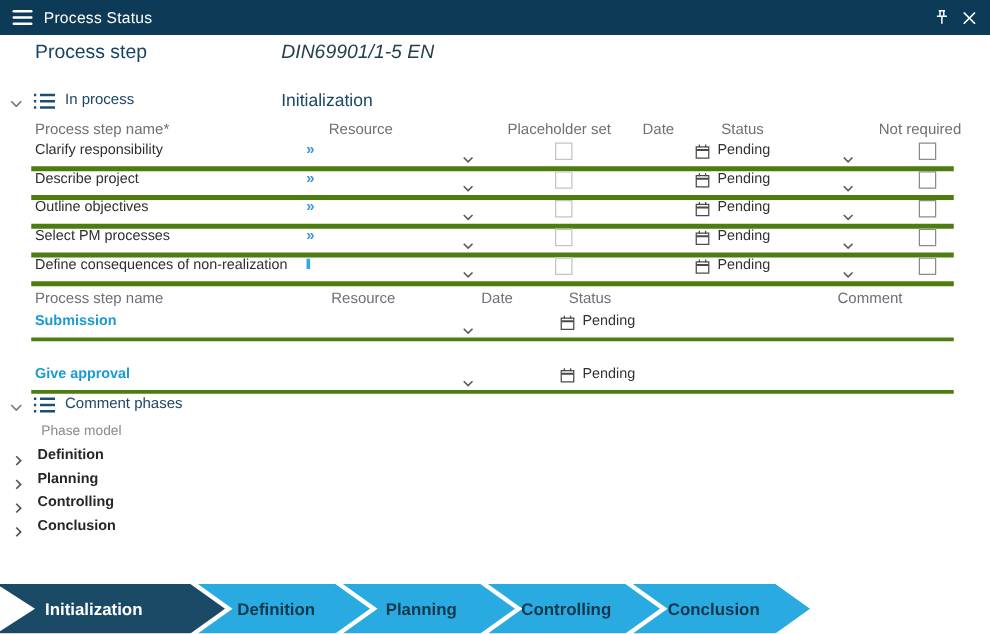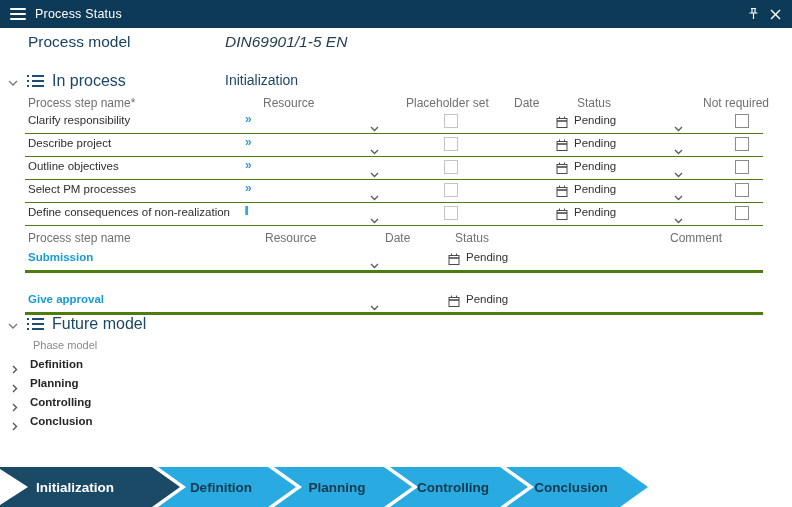--- a/index.html
+++ b/index.html
@@ -17,26 +17,26 @@
   .titlebar .icon-btn{width:22px;height:22px;display:flex;align-items:center;justify-content:center;cursor:pointer;}
   .titlebar .icon-btn:last-child{margin-right:6px;}
 
   
   .pm-label{position:absolute;left:28px;top:33px;font-size:15.5px;color:#184263;}
   .pm-value{position:absolute;left:225px;top:33px;font-size:15.5px;color:#24404f;font-style:italic;}
 
   
   .sec-caret{position:absolute;left:6px;width:14px;height:14px;display:flex;align-items:center;justify-content:center;cursor:pointer;}
   .sec-icon{position:absolute;left:27px;width:18px;height:14px;}
-  .sec-title{position:absolute;left:52px;font-size:16px;color:#1b4766;}
+  .sec-title{position:absolute;left:52px;font-size:12px;color:#1b4766;}
   .sec-phase{position:absolute;left:225px;font-size:14px;color:#1b4766;}
 
   
   .th{position:absolute;font-size:12px;color:#707070;white-space:nowrap;}
-  .row{position:absolute;left:25px;width:738px;height:23px;border-bottom:1px solid #4d7c0f;}
+  .row{position:absolute;left:25px;width:738px;height:23px;border-bottom:4px solid #4d7c0f;}
   .row2{position:absolute;left:25px;width:738px;height:24px;border-bottom:3px solid #4d7c0f;}
   .cell{position:absolute;white-space:nowrap;}
   .c-name{left:3px;top:4px;font-size:11.5px;color:#2e2e2e;}
   .c-res {left:220px;top:3px;font-size:12px;font-weight:bold;color:#3d9ad1;cursor:pointer;line-height:13px;}
   .res-cursor{color:#29abe2;transform:scaleX(1.6);}
   .c-ddl1{left:345px;top:8px;cursor:pointer;}
   .c-chk1{left:419px;top:4px;}
   .c-cal {left:531px;top:5px;cursor:pointer;}
   .c-stat{left:549px;top:4px;font-size:11.5px;color:#333;}
   .c-ddl2{left:649px;top:8px;cursor:pointer;}
@@ -94,21 +94,21 @@
     <span class="icon-btn">
       <svg width="11" height="11" viewBox="0 0 11 11">
           <g stroke="#fff" stroke-width="1.4">
         <line x1="1" y1="1" x2="10" y2="10"></line>
             <line x1="10" y1="1" x2="1" y2="10"></line>
       </g>
         </svg>
     </span>
   </div>
 
-  <div class="pm-label">Process model</div>
+  <div class="pm-label">Process step</div>
   <div class="pm-value">DIN69901/1-5 EN</div>
 
   <span class="sec-caret" style="top:76px">
     <svg width="10" height="6" viewBox="0 0 10 6">
         <polyline points="1,1 5,5 9,1" fill="none" stroke="#777" stroke-width="1.3"></polyline>
       </svg>
   </span>
   <span class="sec-icon" style="top:74px">
     <svg width="18" height="14" viewBox="0 0 18 14">
         <g stroke="#1d4d74" stroke-width="2">
@@ -284,21 +284,21 @@
         <g stroke="#1d4d74" stroke-width="2">
       <line x1="5" y1="2" x2="17" y2="2"></line>
           <line x1="5" y1="7" x2="17" y2="7"></line>
           <line x1="5" y1="12" x2="17" y2="12"></line>
       <line x1="0" y1="2" x2="2" y2="2"></line>
           <line x1="0" y1="7" x2="2" y2="7"></line>
           <line x1="0" y1="12" x2="2" y2="12"></line>
     </g>
       </svg>
   </span>
-  <span class="sec-title" style="top:315px">Future model</span>
+  <span class="sec-title" style="top:315px">Comment phases</span>
 
   <span class="ph-col">Phase model</span>
 
   <div class="phrow" style="top:356px">
     <span class="tw"><svg width="6" height="9" viewBox="0 0 6 9">
           <polyline points="1,1 4.5,4.5 1,8" fill="none" stroke="#555" stroke-width="1.4"></polyline>
         </svg></span>
     <span class="pname">Definition</span>
   </div>
   <div class="phrow" style="top:375px">

